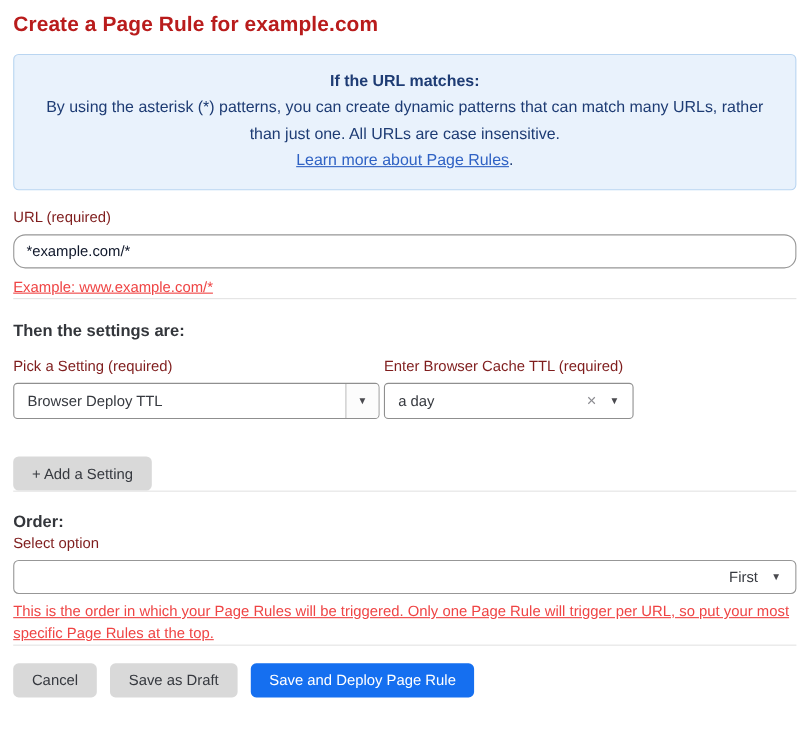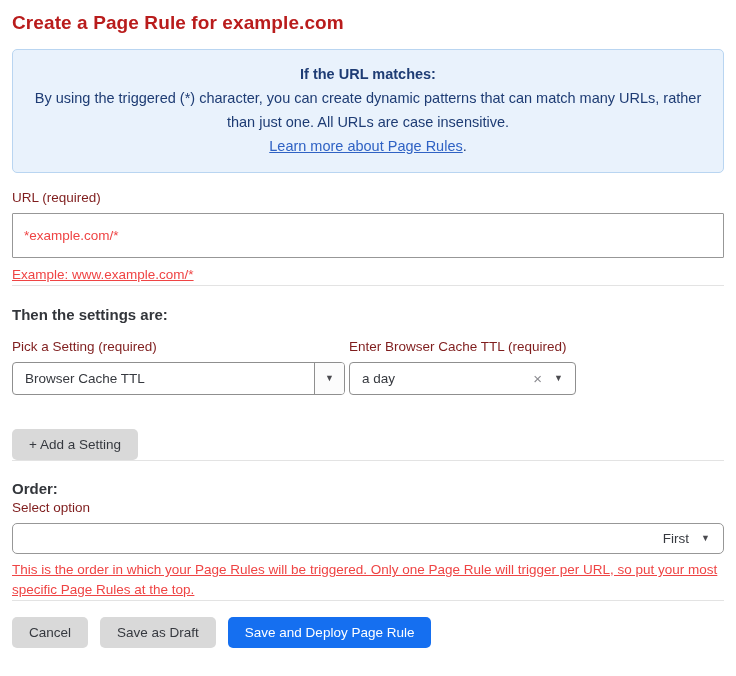--- a/index.html
+++ b/index.html
@@ -38,27 +38,27 @@
   .field-label {
     display: block;
     font-size: 13.5px;
     color: #7f1d1d;
     margin-bottom: 8px;
   }
   .url-section { margin-top: 17px; }
   .text-input {
     display: block;
     width: 712px;
-    height: 45px;
+    height: 31px;
     border: 1px solid #979797;
-    border-radius: 1px;
+    border-radius: 11px;
     padding: 0 11px;
     font-family: "Liberation Sans", "DejaVu Sans", sans-serif;
     font-size: 13.5px;
-    color: #ef4444;
+    color: #0f172a;
     background: #fff;
     outline: none;
   }
   .helper-text {
     margin-top: 7px;
     font-size: 13.5px;
     color: #ef4444;
     line-height: 20px;
     text-decoration: underline;
   }
@@ -156,39 +156,39 @@
 </style>
 </head>
 <body>
 
 
 
 <h1 class="page-title">Create a Page Rule for example.com</h1>
 
 <div class="info-box">
   <div class="info-heading">If the URL matches:</div>
-  <div class="info-body">By using the triggered (*) character, you can create dynamic patterns that can match many URLs, rather than just one. All URLs are case insensitive.</div>
+  <div class="info-body">By using the asterisk (*) patterns, you can create dynamic patterns that can match many URLs, rather than just one. All URLs are case insensitive.</div>
   <div><a class="info-link">Learn more about Page Rules</a><span>.</span></div>
 </div>
 
 <div class="url-section">
   <label class="field-label">URL (required)</label>
   <input class="text-input" type="text" value="*example.com/*" style="">
   <div class="helper-text">Example: www.example.com/*</div>
 </div>
 
 <hr class="divider divider-1">
 
 <h2 class="section-heading">Then the settings are:</h2>
 
 <div class="settings-row">
   <div class="settings-col-1">
     <label class="field-label">Pick a Setting (required)</label>
     <div class="select-box">
-      <span class="select-value">Browser Cache TTL</span>
+      <span class="select-value">Browser Deploy TTL</span>
       <span class="select-arrow-seg">
           <span class="caret">▼</span>
         </span>
     </div>
   </div>
   <div class="settings-col-2">
     <label class="field-label">Enter Browser Cache TTL (required)</label>
     <div class="select-box">
       <span class="select-value">a day</span>
       <span class="combo-icons">

